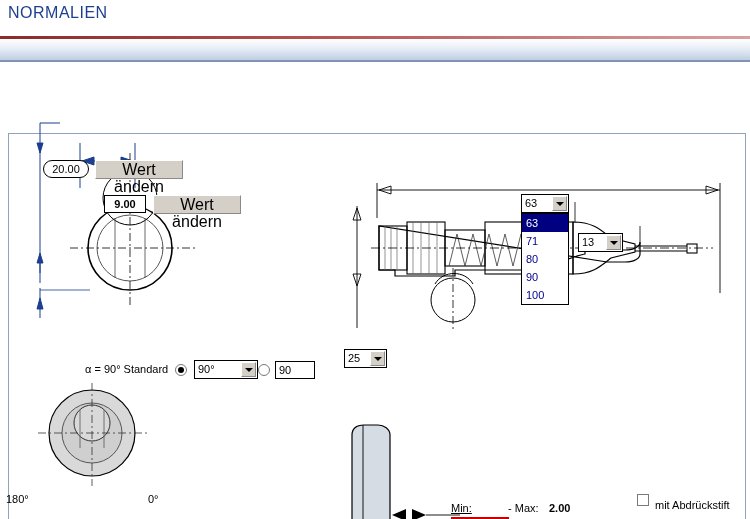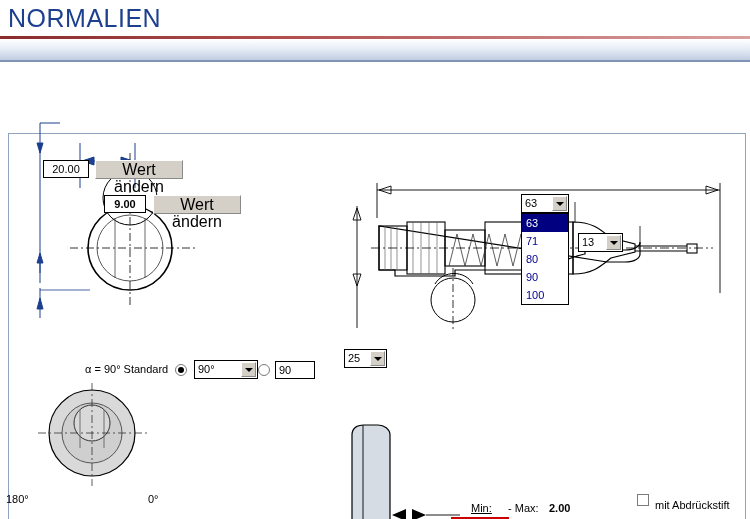--- a/index.html
+++ b/index.html
@@ -10,21 +10,21 @@
     font-size:11px;color:#000;
     position:relative;
   }
   
   #header{
     position:absolute;left:0;top:0;width:750px;height:62px;
     background:#ffffff;
   }
   #header-title{
     position:absolute;left:8px;top:4px;
-    font-size:25px;color:#1d3f8f;font-weight:normal;
+    font-size:16px;color:#1d3f8f;font-weight:normal;
     letter-spacing:0.5px;
   }
   #header-rule{
     position:absolute;left:0;top:36px;width:750px;height:3px;
     background:linear-gradient(to right,#8b2b2b 0%, #b35050 40%, #d9a0a0 100%);
   }
   #header-band{
     position:absolute;left:0;top:39px;width:750px;height:23px;
     background:linear-gradient(to bottom,#ffffff 0%, #e8eef7 40%, #b9c8de 100%);
   }
@@ -181,21 +181,21 @@
         <line x1="20" y1="207" x2="70" y2="207"></line>
       </g>
 
       <g stroke="#1d3f8f" stroke-width="1">
         <line x1="20" y1="205" x2="20" y2="235"></line>
         <polygon points="20,215 17,226 23,226" fill="#1d3f8f"></polygon>
       </g>
     </svg>
   </div>
 
-  <div class="txtbox" style="left:43px;top:97px;width:46px;text-align:center;">20.00</div>
+  <div class="txtbox" style="left:43px;top:97px;width:46px;text-align:center;border-radius:9px;">20.00</div>
   <div class="btn" style="left:95px;top:97px;width:88px;">Wert ändern</div>
 
   <div class="txtbox" style="left:104px;top:132px;width:42px;text-align:center;font-weight:bold;">9.00</div>
   <div class="btn" style="left:153px;top:132px;width:88px;">Wert ändern</div>
 
   <div class="drawing" style="left:335px;top:55px;width:400px;height:220px;">
     <svg width="400" height="230">
 
       <g stroke="#000" stroke-width="0.9" fill="none">
         <line x1="42" y1="72" x2="385" y2="72"></line>
@@ -332,21 +332,21 @@
       <rect x="60" y="160" width="16" height="16" fill="#ffffff" stroke="#000" stroke-width="0.9"></rect>
 
       <g fill="#000">
         <polygon points="62,142 76,136 76,148"></polygon>
         <polygon points="96,142 82,136 82,148"></polygon>
       </g>
       <line x1="96" y1="142" x2="130" y2="142" stroke="#000" stroke-width="0.9"></line>
     </svg>
   </div>
 
-  <div class="lbl" style="left:471px;top:439px;text-decoration:underline;">Min:</div>
+  <div class="lbl" style="left:451px;top:439px;text-decoration:underline;">Min:</div>
   <div class="lbl" style="left:476px;top:439px;font-weight:bold;margin-top:38px;">0.00</div>
   <div class="lbl" style="left:508px;top:439px;">- Max:</div>
   <div class="lbl" style="left:549px;top:439px;font-weight:bold;">2.00</div>
   <div class="txtbox" style="left:451px;top:454px;width:58px;height:18px;border:2px solid #cc0000;"></div>
 
   <div class="cbox" style="left:637px;top:431px;"></div>
   <div class="lbl" style="left:655px;top:436px;">mit Abdrückstift</div>
 </div>
 
 </body></html>

